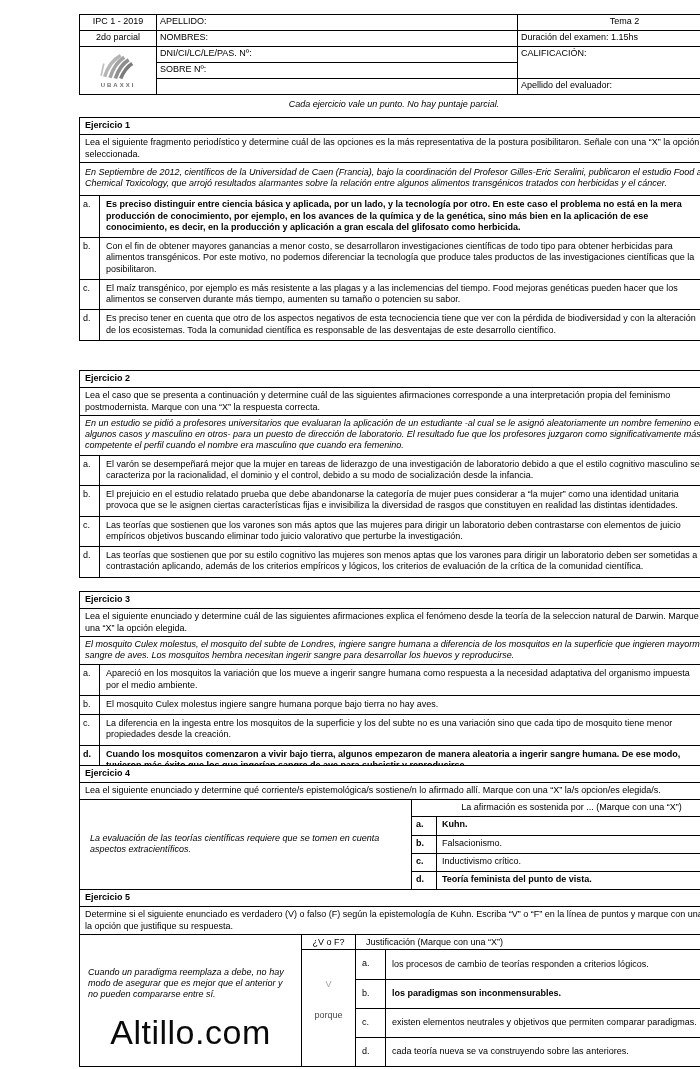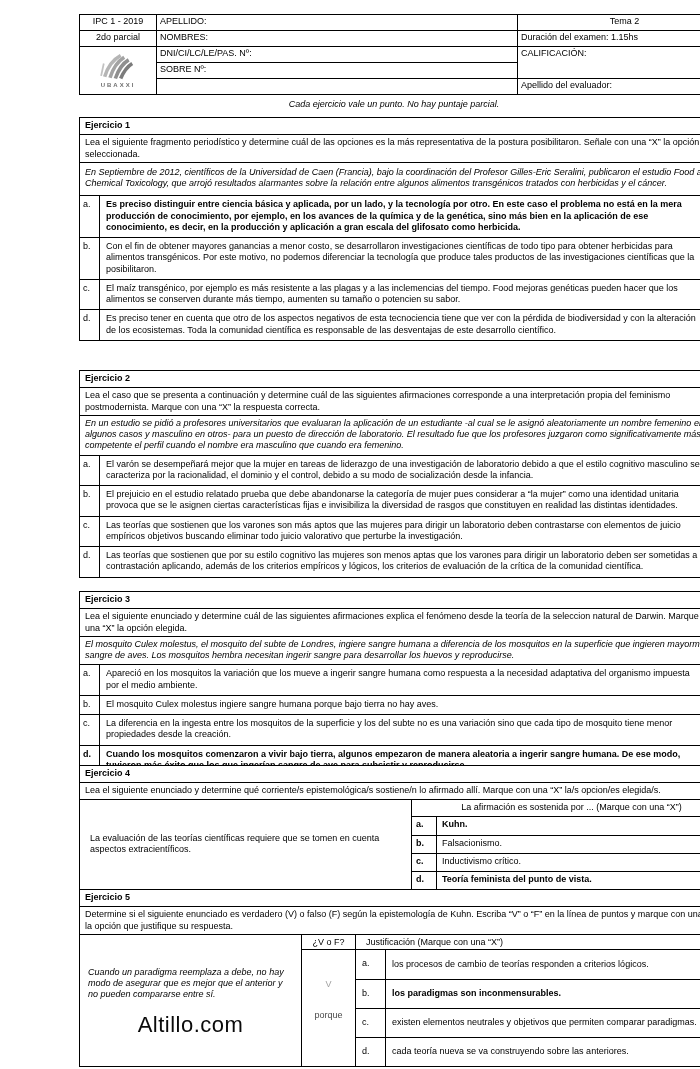--- a/index.html
+++ b/index.html
@@ -40,32 +40,32 @@
   .ex-title { font-weight: bold; padding: 2px 5px 3px; }
   .passage { font-style: italic; padding: 4px 5px 6px; }
 
   .opt { display: flex; border: 1px solid #000; margin-top: -1px; align-items: stretch; background:#fff; }
   .opt-letter { width: 20px; border-right: 1px solid #000; padding: 3px 3px; flex: none; }
   .opt-text { flex: 1; padding: 3px 6px 4px; }
   .opt-mark { width: 20px; border-left: 1px solid #000; flex: none; }
 
   
   .flex-tbl { display: flex; border: 1px solid #000; align-items: stretch; background:#fff; }
-  .ex4-left { width: 332px; flex: none; border-right: 1px solid #000; display: flex; align-items: center; padding: 4px 10px; }
+  .ex4-left { width: 332px; flex: none; border-right: 1px solid #000; display: flex; align-items: center; padding: 4px 10px; font-style: italic; }
   .ex4-right { flex: 1; display: flex; flex-direction: column; }
   .ex4-head { height: 17px; border-bottom: 1px solid #000; text-align: center; padding-top: 2px; }
   .ex4-row { display: flex; min-height: 18px; align-items: stretch; }
   .ex4-row + .ex4-row { border-top: 1px solid #000; }
   .ex4-letter { width: 25px; flex: none; border-right: 1px solid #000; padding: 2px 4px; font-weight: bold; }
   .ex4-text { flex: 1; padding: 2px 5px; }
   .ex4-mark { width: 23px; flex: none; border-left: 1px solid #000; }
 
   
   .ex5-left { width: 222px; flex: none; border-right: 1px solid #000; padding: 32px 8px 0; font-style: italic; }
-  .watermark { font-style: normal; font-size: 22px; letter-spacing: 0.5px; color: #0a0a0a; margin-top: 10px; text-align: center; white-space: nowrap; }
+  .watermark { font-style: normal; font-size: 34px; letter-spacing: 0.5px; color: #0a0a0a; margin-top: 10px; text-align: center; white-space: nowrap; }
   .ex5-vof { width: 54px; flex: none; border-right: 1px solid #000; display: flex; flex-direction: column; }
   .ex5-vof-head { height: 15px; border-bottom: 1px solid #000; text-align: center; padding-top: 2px; }
   .ex5-vof-body { flex: 1; display: flex; flex-direction: column; align-items: center; justify-content: center; gap: 20px; transform: translateY(-8px); }
   .vof-value { color: #a2a2a2; }
   .vof-word { color: #4a4a4a; }
   .ex5-just { flex: 1; display: flex; flex-direction: column; }
   .ex5-just-head { height: 15px; border-bottom: 1px solid #000; padding: 2px 0 0 10px; }
   .ex5-row { display: flex; min-height: 29px; align-items: stretch; }
   .ex5-row + .ex5-row { border-top: 1px solid #000; }
   .ex5-letter { width: 30px; flex: none; border-right: 1px solid #000; padding: 8px 0 0 6px; }

